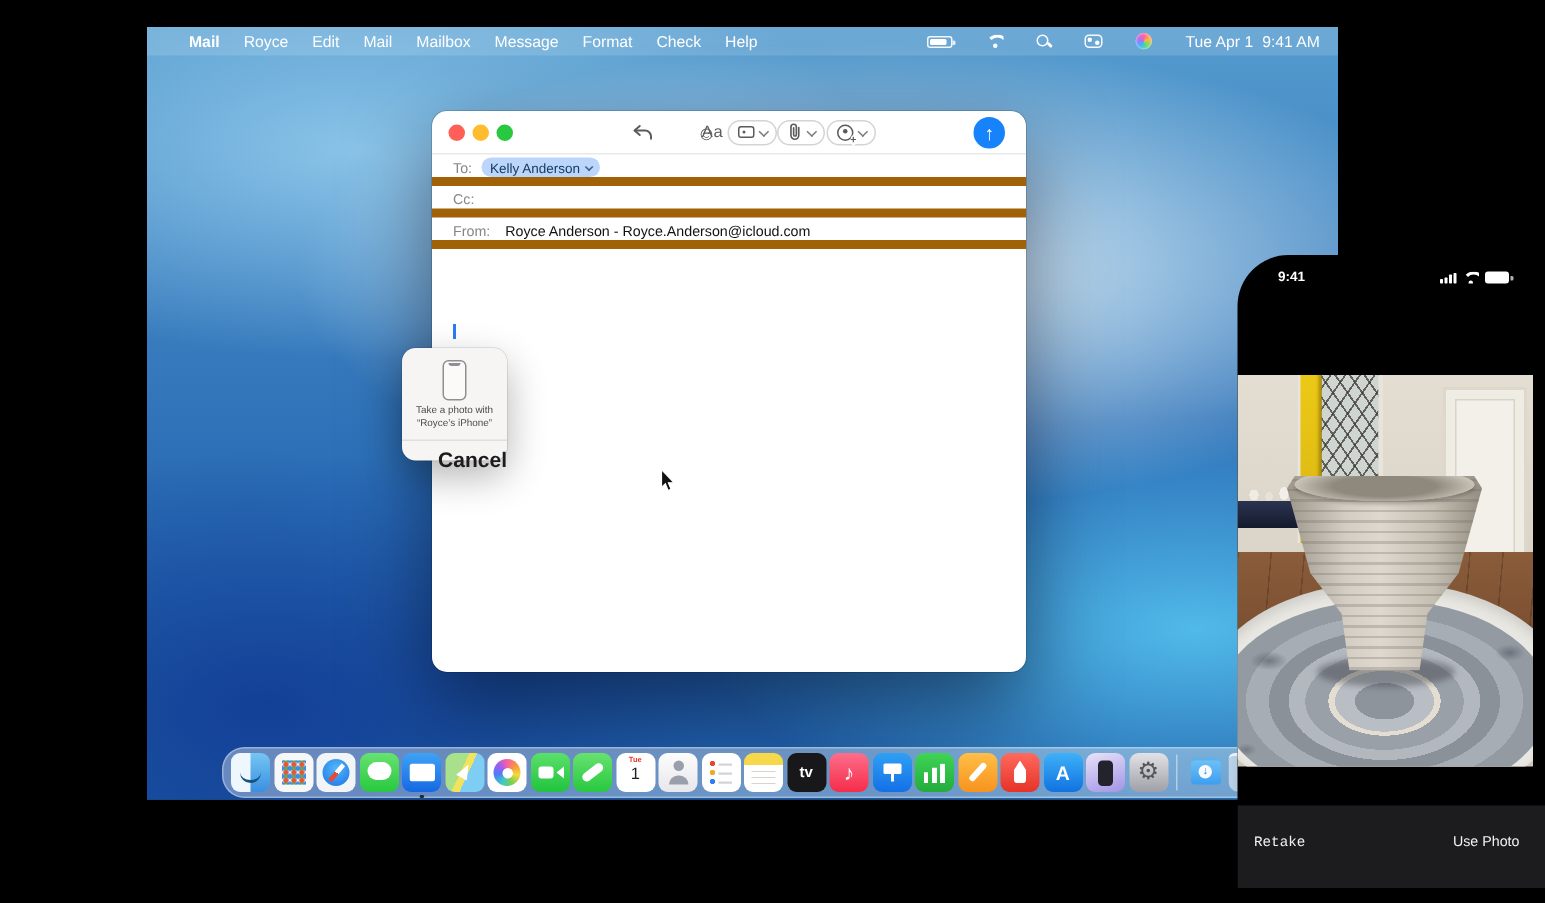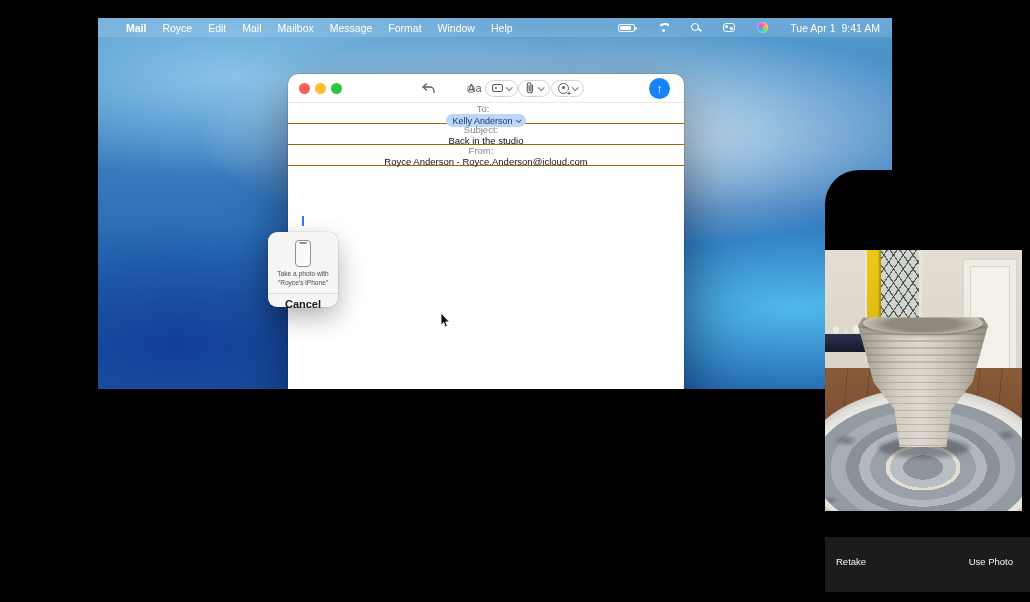--- a/index.html
+++ b/index.html
@@ -1,21 +1,21 @@
 <!DOCTYPE html>
 <html><head>
 <meta charset="utf-8">
 <style>
   * { margin:0; padding:0; box-sizing:border-box; }
   html,body { width:1030px; height:602px; background:#000; font-family:"Liberation Sans", sans-serif; overflow:hidden; }
   .stage { position:relative; width:1030px; height:602px; background:#000; }
 
   
   .mac-screen {
-    position:absolute; left:98px; top:18px; width:794px; height:371px; overflow:hidden;
+    position:absolute; left:98px; top:18px; width:794px; height:515px; overflow:hidden;
     background-color:#2f7ab8;
     background-image:
       radial-gradient(90% 55% at 62% 32%, rgba(236,249,253,.95), rgba(236,249,253,0) 55%),
       radial-gradient(70% 45% at 18% 16%, rgba(150,205,238,.85), transparent 60%),
       radial-gradient(75% 50% at 88% 78%, rgba(85,195,240,.9), transparent 55%),
       radial-gradient(65% 55% at 10% 88%, rgba(18,62,150,.95), transparent 60%),
       radial-gradient(60% 40% at 45% 62%, rgba(45,118,198,.6), transparent 60%),
       linear-gradient(180deg, #549bce, #2a6cb5 60%, #1d5aa5);
   }
 
@@ -65,21 +65,21 @@
   .ic-photo { width:11px; height:8px; border:1.2px solid #5b5b5e; border-radius:2px; position:relative; }
   .ic-photo::after{ content:""; position:absolute; left:1.5px; top:1.5px; width:2.5px; height:2.5px; border-radius:50%; background:#5b5b5e; }
   .pill-clip { left:230px; }
   .pill-contact { left:263px; }
   .ic-contact { width:11px; height:11px; border:1.2px solid #5b5b5e; border-radius:50%; position:relative; }
   .ic-contact::before { content:""; position:absolute; left:3px; top:2px; width:3px; height:3px; border-radius:50%; background:#5b5b5e; }
   .ic-contact::after { content:"+"; position:absolute; right:-3px; bottom:-4px; font-size:7px; font-weight:bold; color:#5b5b5e; background:#fff; border-radius:50%; line-height:1; }
   .send-btn { position:absolute; right:14px; top:4px; width:21px; height:21px; border-radius:50%; background:#1683fa; color:#fff; display:flex; align-items:center; justify-content:center; font-size:13px; font-weight:bold; }
 
   .fields { position:absolute; left:0; top:29px; width:100%; }
-  .frow { position:relative; height:21px; display:flex; align-items:center; padding:0 14px; border-bottom:1px solid #a16207; font-size:9.5px;flex-direction:column; }
+  .frow { position:relative; height:21px; display:flex; align-items:flex-end; padding:0 14px; border-bottom:6px solid #a16207; font-size:9.5px; }
   .frow .flabel { color:#86868a; margin-right:6px; min-width:0; }
   .frow.subject .flabel, .frow.from .flabel { margin-right:10px; }
   .frow .fvalue { color:#111; }
   .token { background:#bcd6fb; color:#173a63; border-radius:8px; padding:1.5px 6px; font-size:9px; display:flex; align-items:center; gap:3px; }
   .token .tchev { width:4px; height:4px; border-right:1.1px solid #3b5f8f; border-bottom:1.1px solid #3b5f8f; transform:rotate(45deg) translateY(-1px); }
 
   .body-area { position:absolute; left:0; top:114px; width:100%; bottom:0; padding:9px 11px 0 13px; }
   .body-text { font-size:9px; line-height:1.45; color:#161616; width:376px; }
   .ibeam { position:absolute; left:14px; top:142px; width:1.5px; height:10px; background:#2b7cf7; }
 
@@ -87,21 +87,21 @@
   .popover {
     position:absolute; left:170px; top:214px; width:70px; height:75px;
     background:#f7f5f3; border-radius:9px;
     box-shadow:0 10px 26px rgba(0,0,0,.3), 0 0 0 .5px rgba(0,0,0,.12);
     text-align:center; z-index:5;
   }
   .pop-phone { margin:8px auto 3px; width:16px; height:27px; border:1.6px solid #8e8e93; border-radius:4px; position:relative; background:#fbfaf9; }
   .pop-phone::after{ content:""; position:absolute; left:3px; top:1px; right:3px; height:2px; background:#8e8e93; border-radius:0 0 2px 2px; }
   .pop-msg { font-size:6.6px; color:#4c4c50; line-height:1.35; }
   .pop-div { height:1px; background:#e0dedc; margin-top:5px; }
-  .pop-cancel { font-size:11px; color:#1c1c1e; font-weight:600; padding-top:4px; }
+  .pop-cancel { font-size:14px; color:#1c1c1e; font-weight:600; padding-top:4px;text-align:right; }
 
   
   .dock {
     position:absolute; left:50px; top:480px; height:34px;
     background:rgba(225,237,247,.4); border:1px solid rgba(255,255,255,.35); border-radius:15px;
     display:flex; align-items:center; gap:2.5px; padding:0 5px; z-index:4;
   }
   .di { width:26px; height:26px; border-radius:6px; position:relative; flex:none; }
   .ddiv { width:1px; height:24px; background:rgba(255,255,255,.45); margin:0 3px; flex:none; }
   .rdot { position:absolute; left:50%; bottom:-4px; width:2.5px; height:2.5px; border-radius:50%; background:rgba(10,10,10,.8); transform:translateX(-50%); }
@@ -205,21 +205,21 @@
   .pw-pot-shadow { position:absolute; left:53px; top:188px; width:92px; height:20px; border-radius:50%; background:rgba(60,62,70,.45); filter:blur(2px); }
   .pw-pot { position:absolute; left:33px; top:62px; width:130px; height:135px;
     background:linear-gradient(90deg,#9e978c,#d3cdc3 30%,#ded8ce 48%,#c4beb3 75%,#948d82);
     clip-path:polygon(0% 10%, 4% 4%, 96% 4%, 100% 10%, 88% 52%, 72% 72%, 68% 100%, 32% 100%, 28% 72%, 12% 52%); }
   .pw-pot::before { content:""; position:absolute; inset:0;
     background:repeating-linear-gradient(180deg,rgba(110,104,94,.28) 0 1.5px,transparent 1.5px 7px); }
   .pw-pot::after { content:""; position:absolute; left:4%; top:0; width:92%; height:22px; border-radius:50%;
     background:radial-gradient(ellipse at 50% 55%,#8f887c 40%,#cbc5ba 72%,#e3ddd2 100%); box-shadow:0 2px 3px rgba(0,0,0,.25); }
 
   .ph-bottombar { position:absolute; left:0; top:367px; width:100%; height:55px; background:#1c1c1e; color:#f2f2f2; }
-  .ph-retake { position:absolute; left:11px; top:19px; font-size:9.5px; }
+  .ph-retake { position:absolute; left:11px; top:19px; font-size:9.5px;font-family:Liberation Mono, monospace; }
   .ph-usephoto { position:absolute; right:17px; top:19px; font-size:9.5px; }
 
   
   .cursor { position:absolute; left:440px; top:313px; z-index:30; }
 </style>
 </head>
 <body>
 
 <div class="stage">
 
@@ -227,21 +227,21 @@
 
     <div class="menubar">
       <span class="apple"></span>
       <span class="mitem app">Mail</span>
       <span class="mitem">Royce</span>
       <span class="mitem">Edit</span>
       <span class="mitem">Mail</span>
       <span class="mitem">Mailbox</span>
       <span class="mitem">Message</span>
       <span class="mitem">Format</span>
-      <span class="mitem">Window</span>
+      <span class="mitem">Check</span>
       <span class="mitem">Help</span>
       <span class="spacer"></span>
       <span class="status">
         <span class="mb-batt"></span>
         <span class="mb-wifi"></span>
         <span class="mb-search"></span>
         <span class="mb-cc"></span>
         <span class="mb-siri"></span>
         <span class="clock">
           <span>Tue Apr 1</span>
@@ -281,23 +281,22 @@
       </div>
 
       <div class="fields">
         <div class="frow">
           <span class="flabel">To:</span>
           <span class="token">
             <span>Kelly Anderson</span>
             <span class="tchev"></span>
           </span>
         </div>
-        <div class="frow subject">
-          <span class="flabel">Subject:</span>
-          <span class="fvalue">Back in the studio</span>
+        <div class="frow">
+          <span class="flabel">Cc:</span>
         </div>
         <div class="frow from">
           <span class="flabel">From:</span>
           <span class="fvalue">Royce Anderson - Royce.Anderson@icloud.com</span>
         </div>
       </div>
 
       <div class="ibeam"></div>
     </div>
 
@@ -339,20 +338,33 @@
       <div class="di di-appstore"></div>
       <div class="di di-iphoneapp"></div>
       <div class="di di-settings"></div>
       <div class="ddiv"></div>
       <div class="di di-downloads"></div>
       <div class="di di-trash"></div>
     </div>
   </div>
 
   <div class="iphone">
+    <div class="ph-status">
+      <span class="ph-time">9:41</span>
+      <span class="ph-icons">
+        <span class="ph-sig">
+            <i style="height:3px"></i>
+            <i style="height:4.5px"></i>
+            <i style="height:6px"></i>
+            <i style="height:7.5px"></i>
+          </span>
+        <span class="ph-wifi"></span>
+        <span class="ph-batt"></span>
+      </span>
+    </div>
 
     <div class="photo">
       <div class="pw-window"></div>
       <div class="pw-yellow"></div>
       <div class="pw-door"></div>
       <div class="pw-floor"></div>
       <div class="pw-shelf"></div>
       <div class="pw-pots"></div>
       <div class="pw-pan"></div>
       <div class="pw-wheel"></div>

